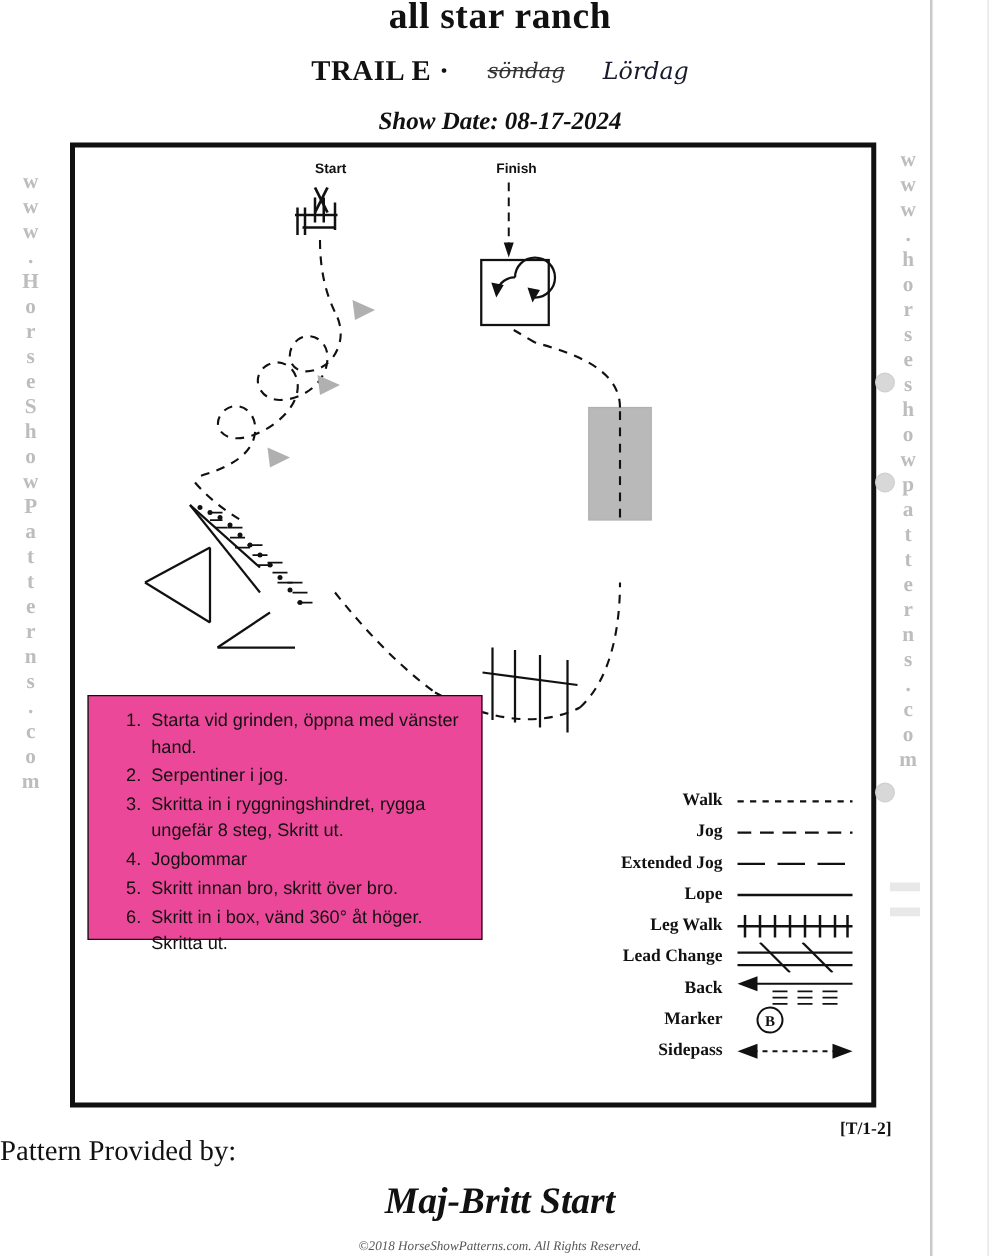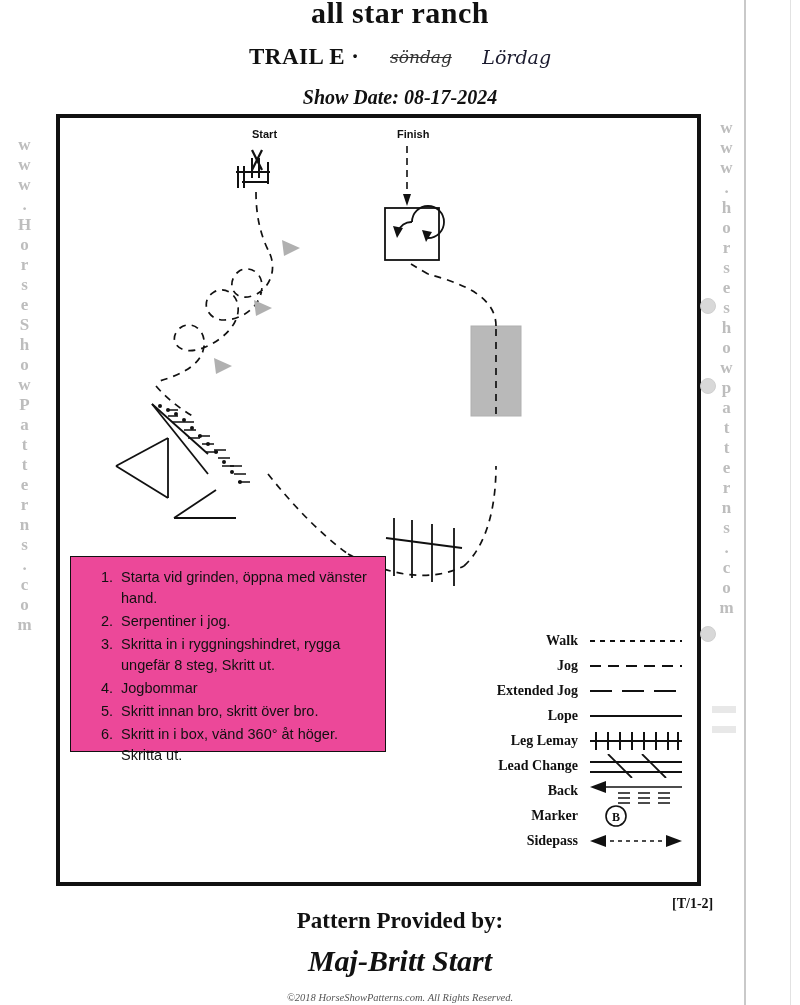--- a/index.html
+++ b/index.html
@@ -171,23 +171,23 @@
     top: 896px;
     font-family: "Liberation Serif", serif;
     font-size: 14px;
     font-weight: bold;
   }
   .provided {
     position: absolute;
     top: 908px;
     left: 0;
     width: 800px;
-    text-align: center;
-    font-family: "Liberation Serif", serif;
-    font-weight: bold;
+    text-align: left;
+    font-family: "Liberation Serif", serif;
+    font-weight: normal;
     font-size: 23px;
   }
   .author {
     position: absolute;
     top: 944px;
     left: 0;
     width: 800px;
     text-align: center;
     font-family: "Liberation Serif", serif;
     font-weight: bold;
@@ -399,21 +399,21 @@
   <div class="legend-row">
     <div class="legend-label">Lope</div>
     <div class="legend-art">
       <svg width="96" height="24" viewBox="0 0 96 24">
           <line x1="2" y1="12" x2="94" y2="12" stroke="#111" stroke-width="2"></line>
         </svg>
     </div>
   </div>
 
   <div class="legend-row">
-    <div class="legend-label">Leg Lemay</div>
+    <div class="legend-label">Leg Walk</div>
     <div class="legend-art">
       <svg width="96" height="24" viewBox="0 0 96 24">
         <line x1="2" y1="12" x2="94" y2="12" stroke="#111" stroke-width="2"></line>
         <g stroke="#111" stroke-width="2">
           <line x1="8" y1="3" x2="8" y2="21"></line>
             <line x1="20" y1="3" x2="20" y2="21"></line>
           <line x1="32" y1="3" x2="32" y2="21"></line>
             <line x1="44" y1="3" x2="44" y2="21"></line>
           <line x1="56" y1="3" x2="56" y2="21"></line>
             <line x1="68" y1="3" x2="68" y2="21"></line>

